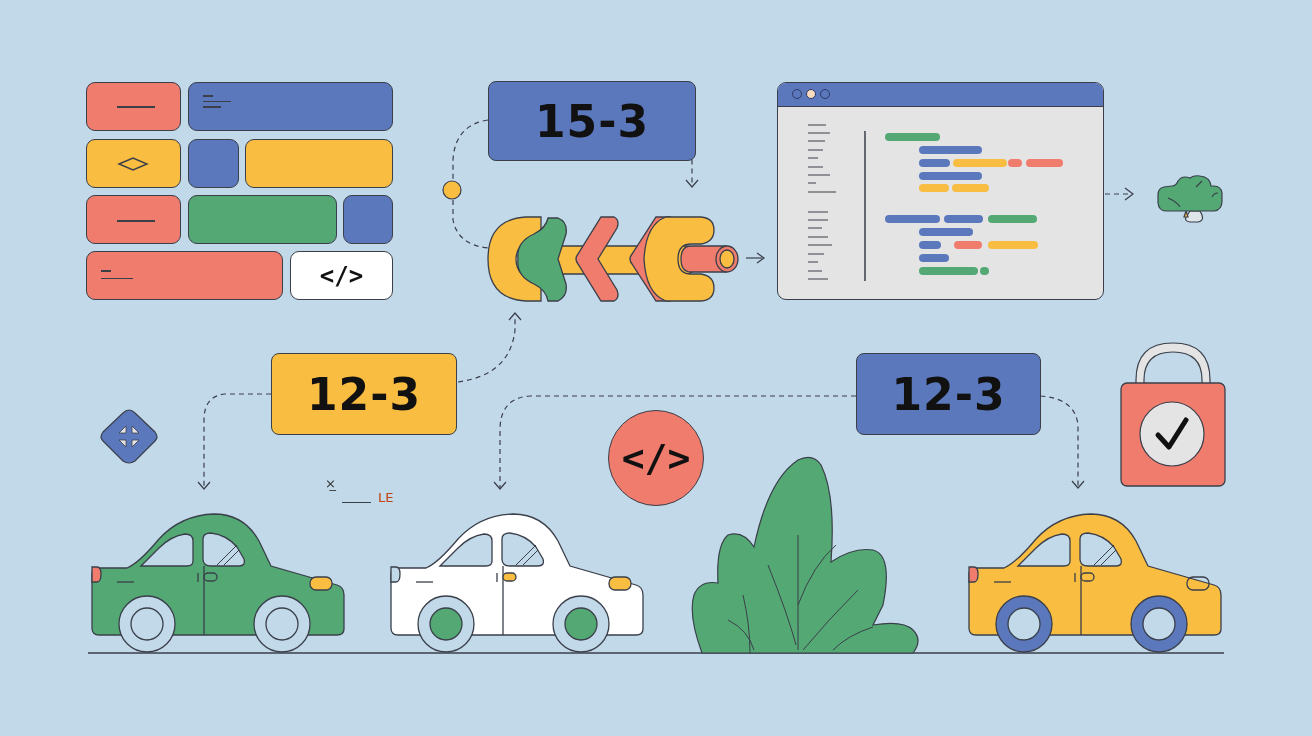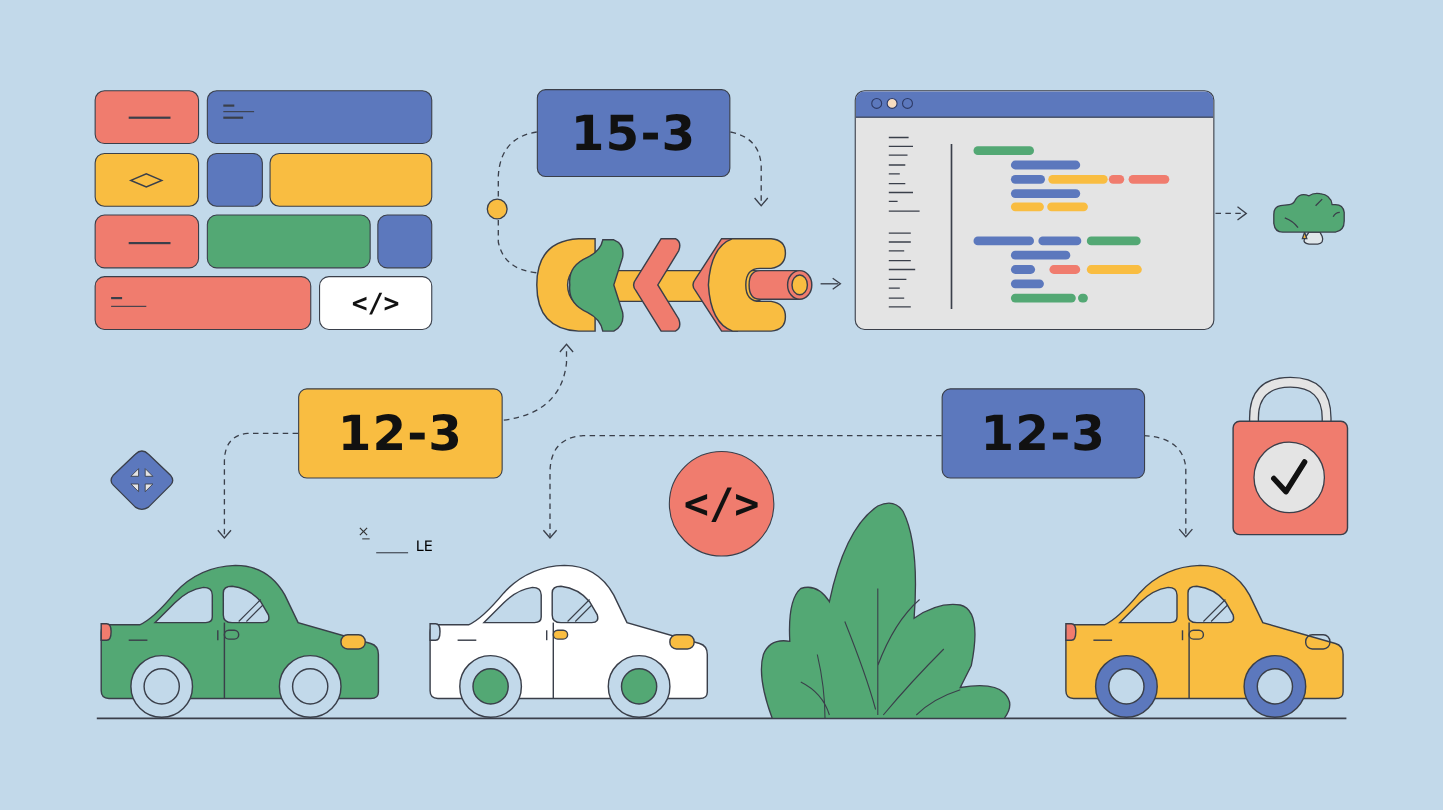--- a/index.html
+++ b/index.html
@@ -18,21 +18,21 @@
   .white { background: #ffffff; }
   .gray { background: #e4e4e4; }
   .label-box {
     position: absolute; border: 1.5px solid #3a3f4a; border-radius: 8px; box-sizing: border-box;
     display: flex; align-items: center; justify-content: center;
     font-family: "DejaVu Sans", sans-serif; font-size: 44px; font-weight: bold; color: #111;
     letter-spacing: 1px;
   }
   .glyph { font-family: "DejaVu Sans Mono", monospace; font-weight: bold; color: #111; }
   svg { position: absolute; overflow: visible; }
-  .caption { position: absolute; font-family: "DejaVu Sans", sans-serif; font-size: 13px; color: #000000; }
+  .caption { position: absolute; font-family: "DejaVu Sans", sans-serif; font-size: 13px; color: #c2410c; }
 </style>
 </head>
 <body>
 
 <div>
 
   <div class="blk red" style="left:86px;top:82px;width:95px;height:49px;">
     <div class="abs" style="left:30px;top:23px;width:38px;height:1.5px;background:#3a3f4a;"></div>
   </div>
   <div class="blk blue" style="left:188px;top:82px;width:205px;height:49px;">
@@ -97,21 +97,21 @@
     <path d="M198,482 L204,489 L210,482"></path>
     <path d="M494,482 L500,489 L506,482"></path>
     <path d="M1072,481 L1078,488 L1084,481"></path>
   </g>
 
   <circle cx="452" cy="190" r="9" fill="#f9bd41" stroke="#3a3f4a" stroke-width="1.2"></circle>
 
   <line x1="88" y1="653" x2="1224" y2="653" stroke="#3a3f4a" stroke-width="1.5"></line>
 </svg>
 
-<div class="label-box blue" style="left:488px;top:81px;width:176px;height:80px;">
+<div class="label-box blue" style="left:488px;top:81px;width:208px;height:80px;">
   <span>15-3</span>
 </div>
 
 <svg style="left:486px;top:214px;" width="260" height="90" viewBox="0 0 260 90">
   <g stroke="#3a3f4a" stroke-width="1.3">
 
     <rect x="40" y="32" width="170" height="28" rx="10" fill="#f9bd41"></rect>
 
     <path d="M40,3 L55,3 L55,22 Q30,28 30,45 Q30,64 55,70 L55,87 L40,87 Q2,85 2,45 Q2,5 40,3 Z" fill="#f9bd41"></path>
 

